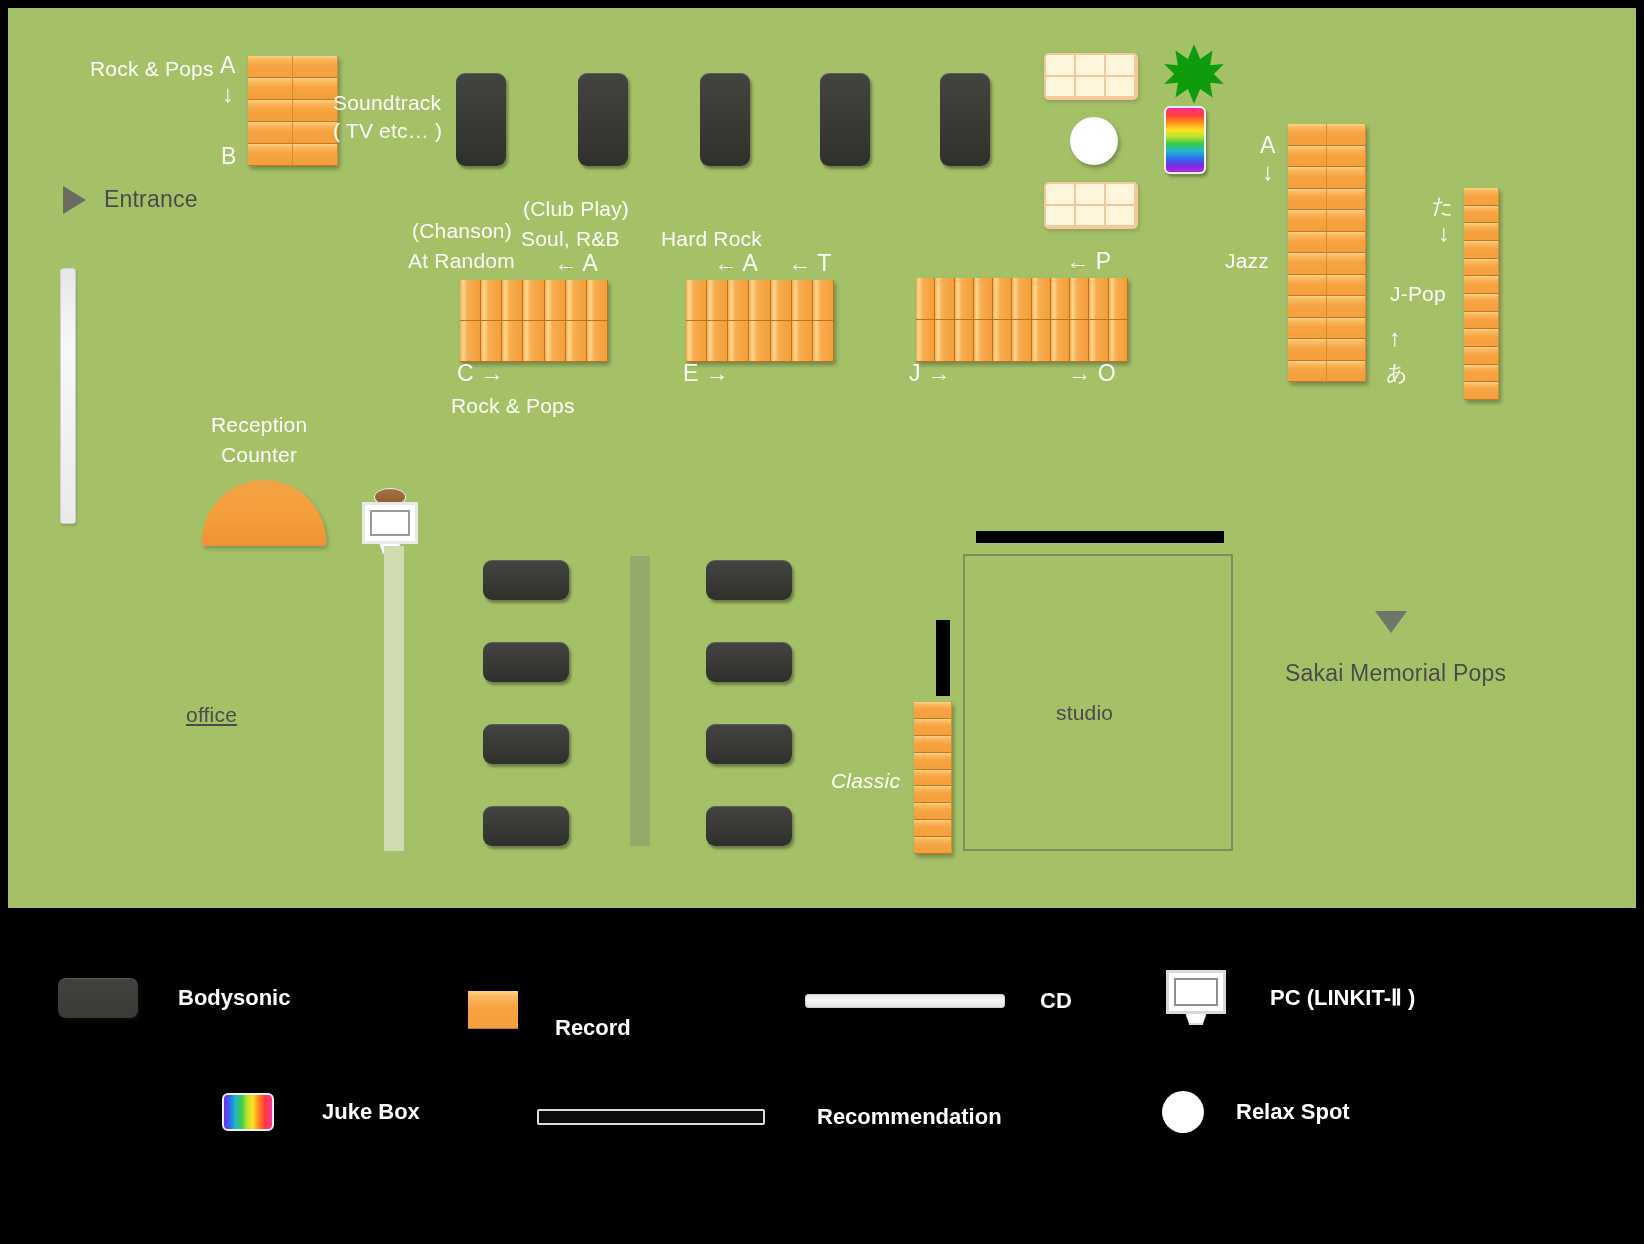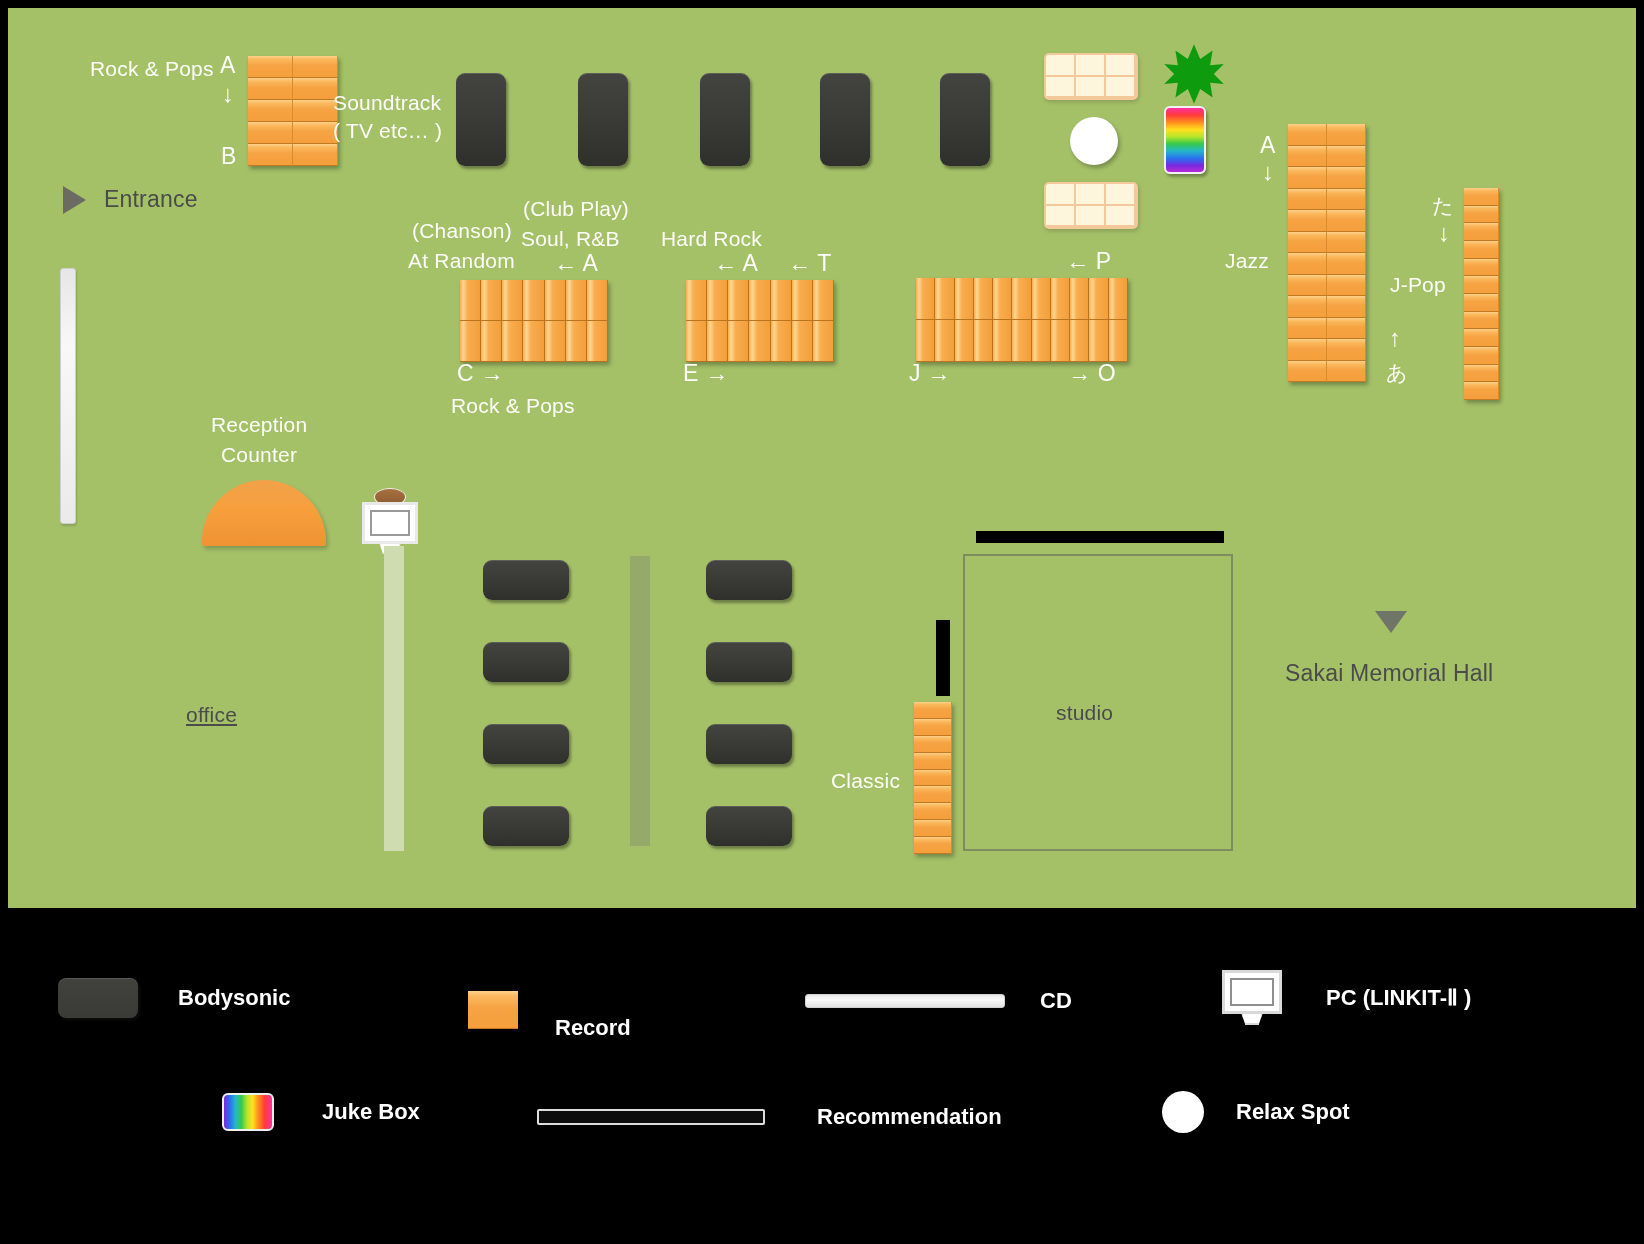--- a/index.html
+++ b/index.html
@@ -355,21 +355,21 @@
         <div class="cellH"></div>
         <div class="cellH"></div>
         <div class="cellH"></div>
         <div class="cellH"></div>
         <div class="cellH"></div>
         <div class="cellH"></div>
       </div>
 
     <div class="lbl" style="left:1424px; top:185px;">た</div>
     <div class="arrow" style="left:1430px; top:213px;">↓</div>
-    <div class="lbl" style="left:1382px; top:264px;">J-Pop</div>
+    <div class="lbl" style="left:1382px; top:273px;">J-Pop</div>
     <div class="arrow" style="left:1381px; top:318px;">↑</div>
     <div class="lbl" style="left:1378px; top:352px;">あ</div>
     <div class="shelf" id="sh-jpop" style="left: 1456px; top: 180px; width: 35px; height: 212px; grid-template-columns: repeat(1, 1fr); grid-template-rows: repeat(12, 1fr);">
         <div class="cellH"></div>
         <div class="cellH"></div>
         <div class="cellH"></div>
         <div class="cellH"></div>
         <div class="cellH"></div>
         <div class="cellH"></div>
         <div class="cellH"></div>
@@ -400,59 +400,59 @@
     <div class="pod" style="left:475px; top:634px; width:86px; height:40px;"></div>
     <div class="pod" style="left:475px; top:716px; width:86px; height:40px;"></div>
     <div class="pod" style="left:475px; top:798px; width:86px; height:40px;"></div>
 
     <div class="pod" style="left:698px; top:552px; width:86px; height:40px;"></div>
     <div class="pod" style="left:698px; top:634px; width:86px; height:40px;"></div>
     <div class="pod" style="left:698px; top:716px; width:86px; height:40px;"></div>
     <div class="pod" style="left:698px; top:798px; width:86px; height:40px;"></div>
 
     <div class="blackbar" style="left:928px; top:612px; width:14px; height:76px;"></div>
-    <div class="lbl" style="left:823px; top:760px;">Classic</div>
+    <div class="lbl" style="left:823px; top:760px;font-style:italic;">Classic</div>
     <div class="shelf" id="sh-classic" style="left: 906px; top: 694px; width: 38px; height: 152px; grid-template-columns: repeat(1, 1fr); grid-template-rows: repeat(9, 1fr);">
         <div class="cellH"></div>
         <div class="cellH"></div>
         <div class="cellH"></div>
         <div class="cellH"></div>
         <div class="cellH"></div>
         <div class="cellH"></div>
         <div class="cellH"></div>
         <div class="cellH"></div>
         <div class="cellH"></div>
       </div>
 
     <div class="blackbar" style="left:968px; top:523px; width:248px; height:12px;"></div>
     <div class="studio" style="left:955px; top:546px; width:270px; height:297px;"></div>
     <div class="lbl dark" style="left:1048px; top:692px;">studio</div>
 
     <div class="tri-d" style="left:1367px; top:603px;"></div>
-    <div class="lbl dark big" style="left:1277px; top:652px;">Sakai Memorial Hall</div>
+    <div class="lbl dark big" style="left:1277px; top:652px;">Sakai Memorial Pops</div>
   </div>
 
   <div id="legend">
 
     <div class="leg-item" style="left:58px; top:70px;">
       <div class="sw-pod"></div>
       <div class="leg-text" style="margin-left:40px;">Bodysonic</div>
     </div>
 
     <div class="leg-item" style="left:468px; top:71px;">
       <div class="sw-rec"></div>
       <div class="leg-text" style="margin-left:37px;margin-top:36px;">Record</div>
     </div>
 
     <div class="leg-item" style="left:805px; top:80px;">
       <div class="sw-cd"></div>
       <div class="leg-text" style="margin-left:35px;">CD</div>
     </div>
 
-    <div class="leg-item" style="left:1222px; top:62px;">
+    <div class="leg-item" style="left:1166px; top:62px;">
       <div class="sw-pc">
         <div class="m">
             <div class="s"></div>
           </div>
         <div class="b"></div>
       </div>
       <div class="leg-text" style="margin-left:44px;">PC (LINKIT-Ⅱ )</div>
     </div>
 
     <div class="leg-item" style="left:222px; top:185px;">

